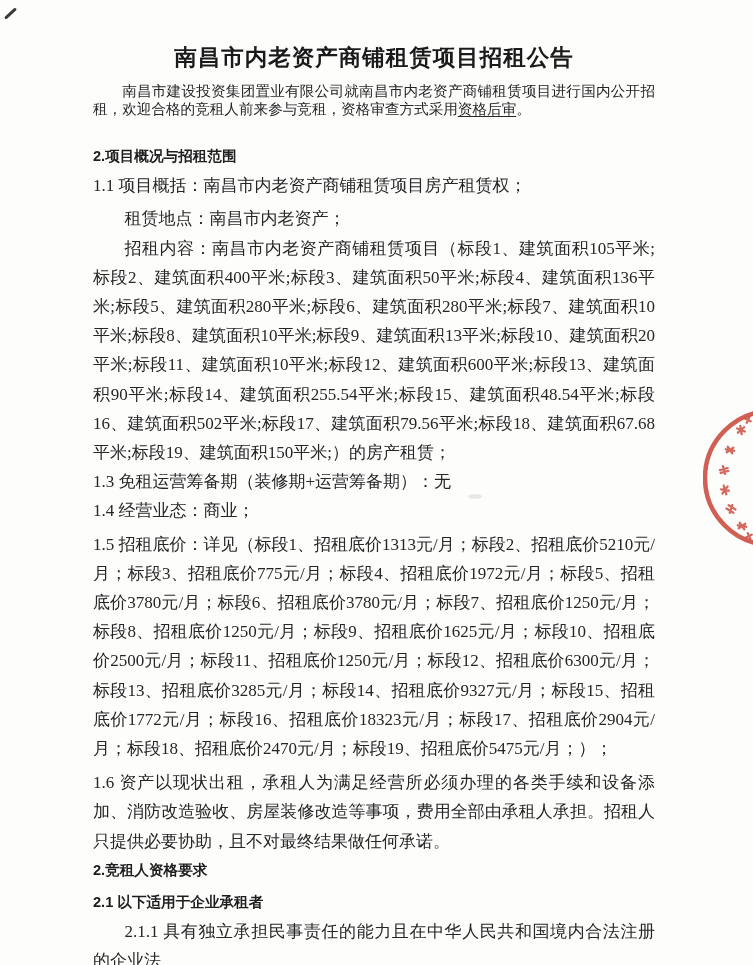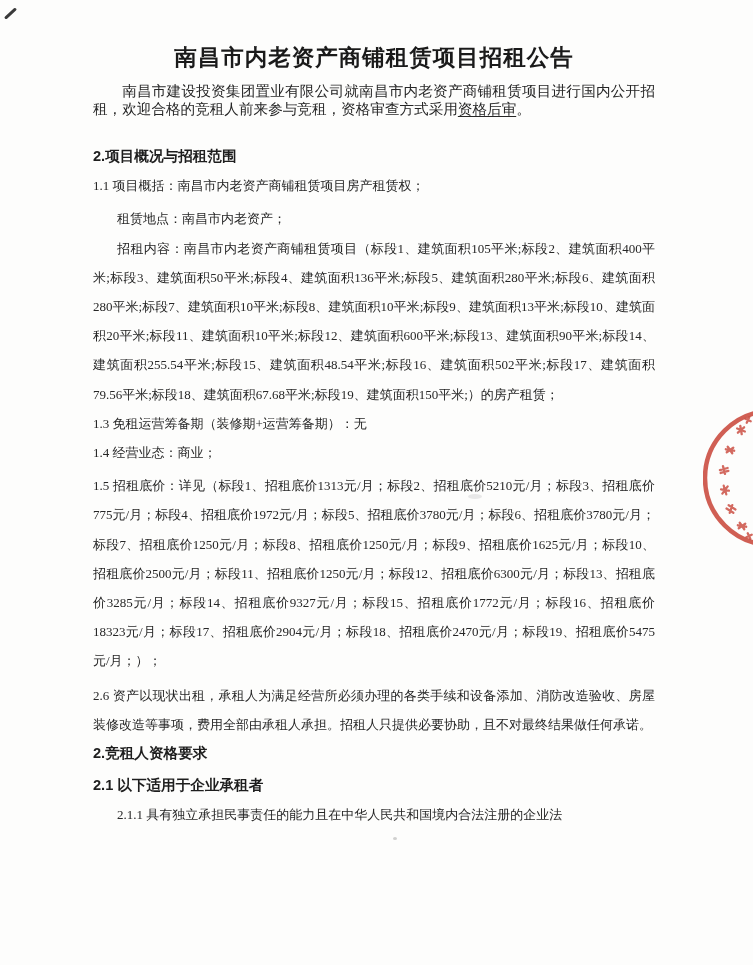--- a/index.html
+++ b/index.html
@@ -36,21 +36,21 @@
     line-height: 17.5px;
     text-indent: 2em;
     text-align: justify;
     margin: 0 0 24px 0;
   }
   .intro .u {
     text-decoration: underline;
     text-underline-offset: 2px;
   }
   p.b, p.h {
-    font-size: 13px;
+    font-size: 17px;
     line-height: 29.2px;
     margin: 0;
     text-align: justify;
   }
   p.h {
     font-family: "Liberation Sans", "DejaVu Sans", sans-serif;
     font-weight: 700;
     font-size: 14.6px;
     color: #1e1e1e;
   }
@@ -111,21 +111,21 @@
 
     <p class="intro"><span>南昌市建设投资集团置业有限公司就南昌市内老资产商铺租赁项目进行国内公开招租，欢迎合格的竞租人前来参与竞租，资格审查方式采用</span><span class="u">资格后审</span><span>。</span></p>
 
     <p class="h">2.项目概况与招租范围</p>
     <p class="b">1.1 项目概括：南昌市内老资产商铺租赁项目房产租赁权；</p>
     <p class="b ind g4">租赁地点：南昌市内老资产；</p>
     <p class="b ind">招租内容：南昌市内老资产商铺租赁项目（标段1、建筑面积105平米;标段2、建筑面积400平米;标段3、建筑面积50平米;标段4、建筑面积136平米;标段5、建筑面积280平米;标段6、建筑面积280平米;标段7、建筑面积10平米;标段8、建筑面积10平米;标段9、建筑面积13平米;标段10、建筑面积20平米;标段11、建筑面积10平米;标段12、建筑面积600平米;标段13、建筑面积90平米;标段14、建筑面积255.54平米;标段15、建筑面积48.54平米;标段16、建筑面积502平米;标段17、建筑面积79.56平米;标段18、建筑面积67.68平米;标段19、建筑面积150平米;）的房产租赁；</p>
     <p class="b">1.3 免租运营筹备期（装修期+运营筹备期）：无</p>
     <p class="b">1.4 经营业态：商业；</p>
     <p class="b g4">1.5 招租底价：详见（标段1、招租底价1313元/月；标段2、招租底价5210元/月；标段3、招租底价775元/月；标段4、招租底价1972元/月；标段5、招租底价3780元/月；标段6、招租底价3780元/月；标段7、招租底价1250元/月；标段8、招租底价1250元/月；标段9、招租底价1625元/月；标段10、招租底价2500元/月；标段11、招租底价1250元/月；标段12、招租底价6300元/月；标段13、招租底价3285元/月；标段14、招租底价9327元/月；标段15、招租底价1772元/月；标段16、招租底价18323元/月；标段17、招租底价2904元/月；标段18、招租底价2470元/月；标段19、招租底价5475元/月；）；</p>
-    <p class="b g5">2.6 资产以现状出租，承租人为满足经营所必须办理的各类手续和设备添加、消防改造验收、房屋装修改造等事项，费用全部由承租人承担。招租人只提供必要协助，且不对最终结果做任何承诺。</p>
+    <p class="b g5">1.6 资产以现状出租，承租人为满足经营所必须办理的各类手续和设备添加、消防改造验收、房屋装修改造等事项，费用全部由承租人承担。招租人只提供必要协助，且不对最终结果做任何承诺。</p>
     <p class="h">2.竞租人资格要求</p>
     <p class="h g3">2.1 以下适用于企业承租者</p>
     <p class="b ind">2.1.1 具有独立承担民事责任的能力且在中华人民共和国境内合法注册的企业法</p>
 
   </div>
 
   <svg class="seal" viewBox="0 0 50 140" xmlns="http://www.w3.org/2000/svg">
     <g stroke="#c5392c" fill="none" stroke-linecap="round">
       <circle cx="69" cy="70" r="67" stroke-width="4.5" opacity="0.92"></circle>
       <g stroke-width="2.3" opacity="0.85">

